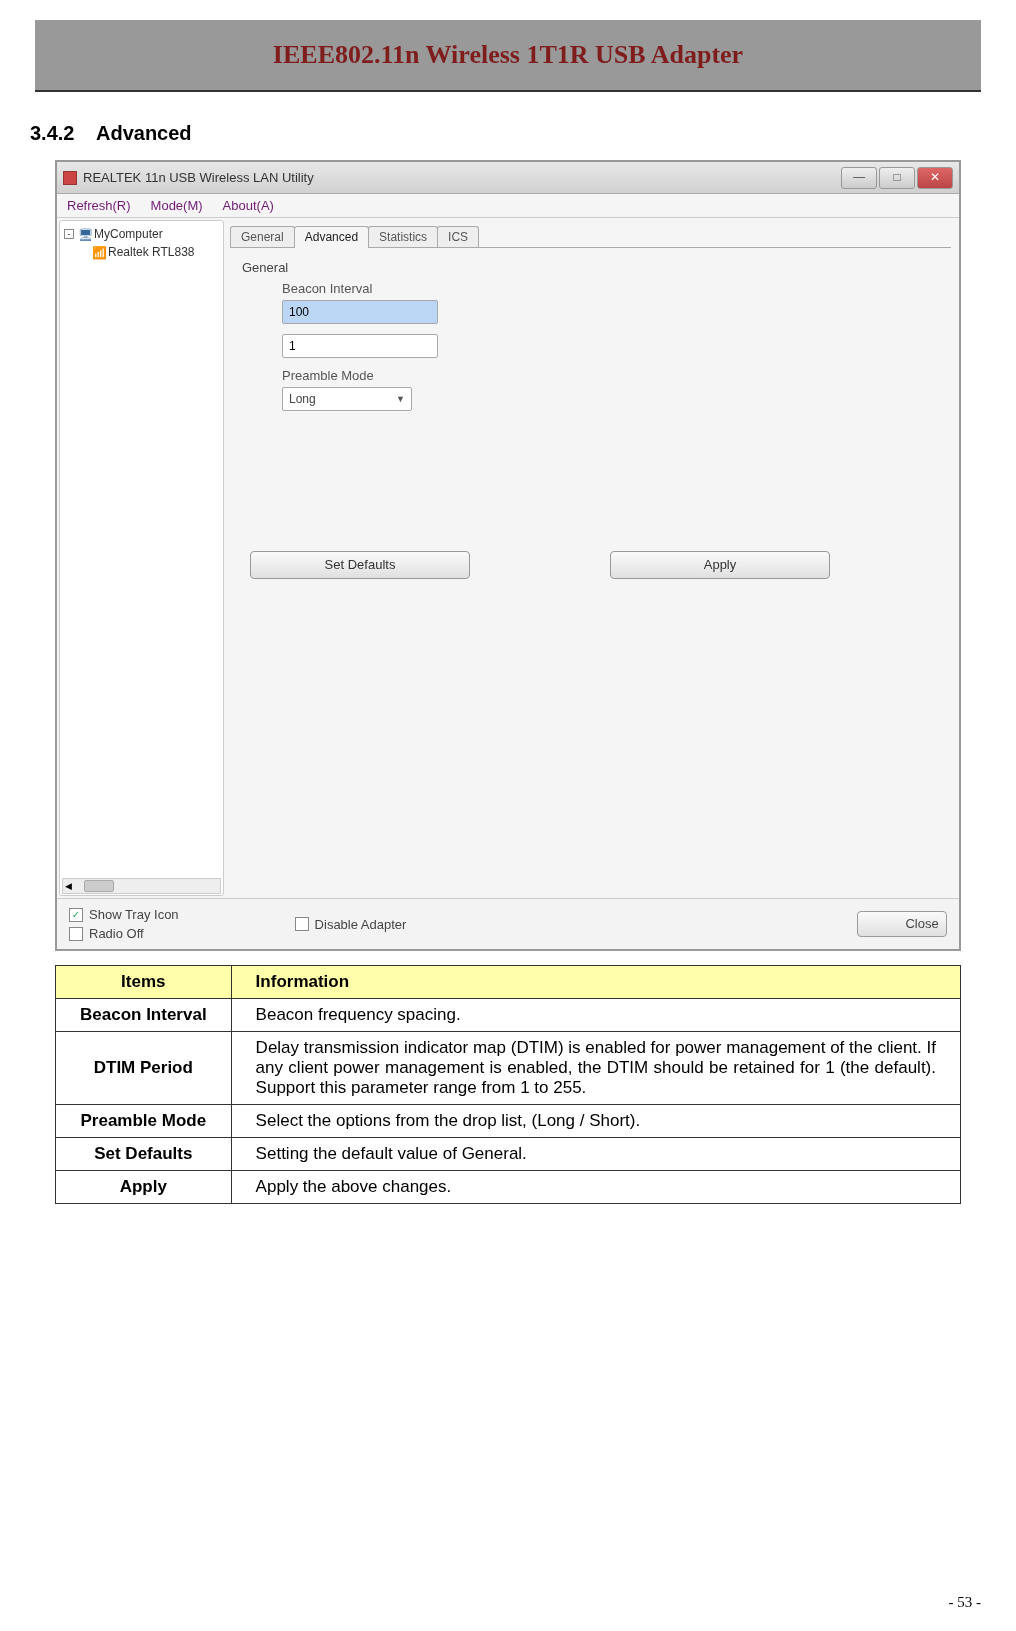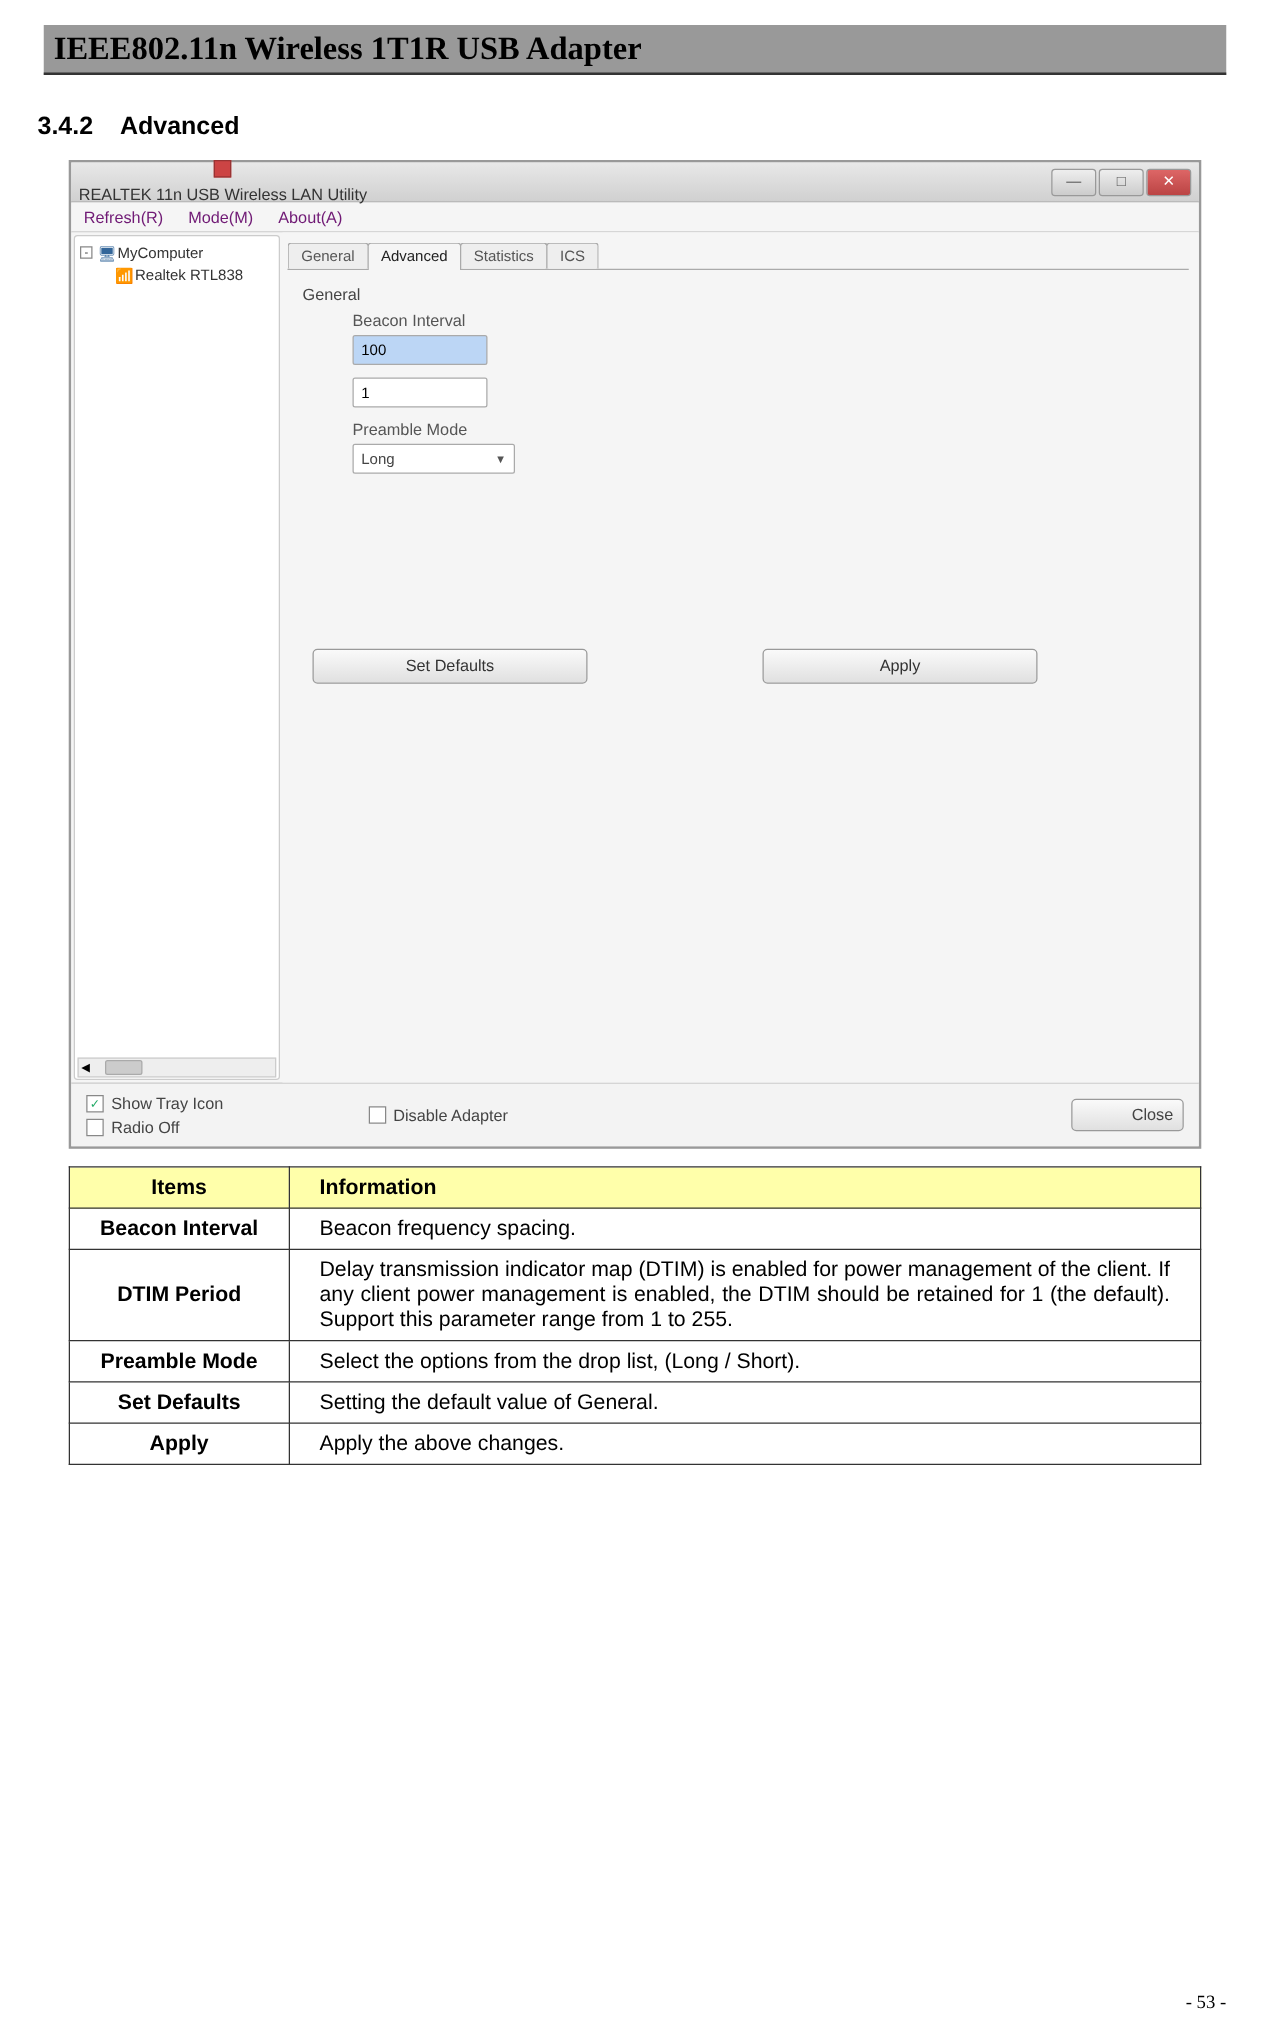--- a/index.html
+++ b/index.html
@@ -6,26 +6,26 @@
     body {
       font-family: Arial, sans-serif;
       background: #fff;
       width: 1016px;
       height: 1631px;
       padding: 20px 35px;
       position: relative;
     }
     .header-bar {
       background: #999;
-      color: #000000;
+      color: #7f1d1d;
       font-family: 'Times New Roman', serif;
       font-size: 26px;
       font-weight: bold;
-      padding: 4px 8px;
-      text-align: left;
+      padding: 20px 8px;
+      text-align: center;
       border-bottom: 2px solid #333;
       margin-bottom: 30px;
     }
     .section-title {
       font-size: 20px;
       font-weight: bold;
       margin-bottom: 15px;
       margin-left: -5px;
     }
     
@@ -43,21 +43,20 @@
       align-items: center;
       justify-content: space-between;
       height: 32px;
     }
     .titlebar-title {
       font-size: 13px;
       color: #333;
       display: flex;
       align-items: center;
       gap: 6px;
-      flex-direction: column;
     }
     .title-icon {
       width: 14px;
       height: 14px;
       background: #c44;
       border: 1px solid #933;
       display: inline-block;
     }
     .window-controls {
       display: flex;
@@ -186,21 +185,21 @@
     .form-row {
       margin-left: 40px;
       margin-bottom: 10px;
     }
     .form-label {
       font-size: 13px;
       color: #555;
       margin-bottom: 4px;
     }
     .form-input {
-      width: 108px;
+      width: 156px;
       height: 24px;
       border: 1px solid #aaa;
       background: #fff;
       padding: 2px 6px;
       font-size: 12px;
       border-radius: 2px;
     }
     .form-input.selected { background: #bcd6f5; }
     .form-select {
       width: 130px;

